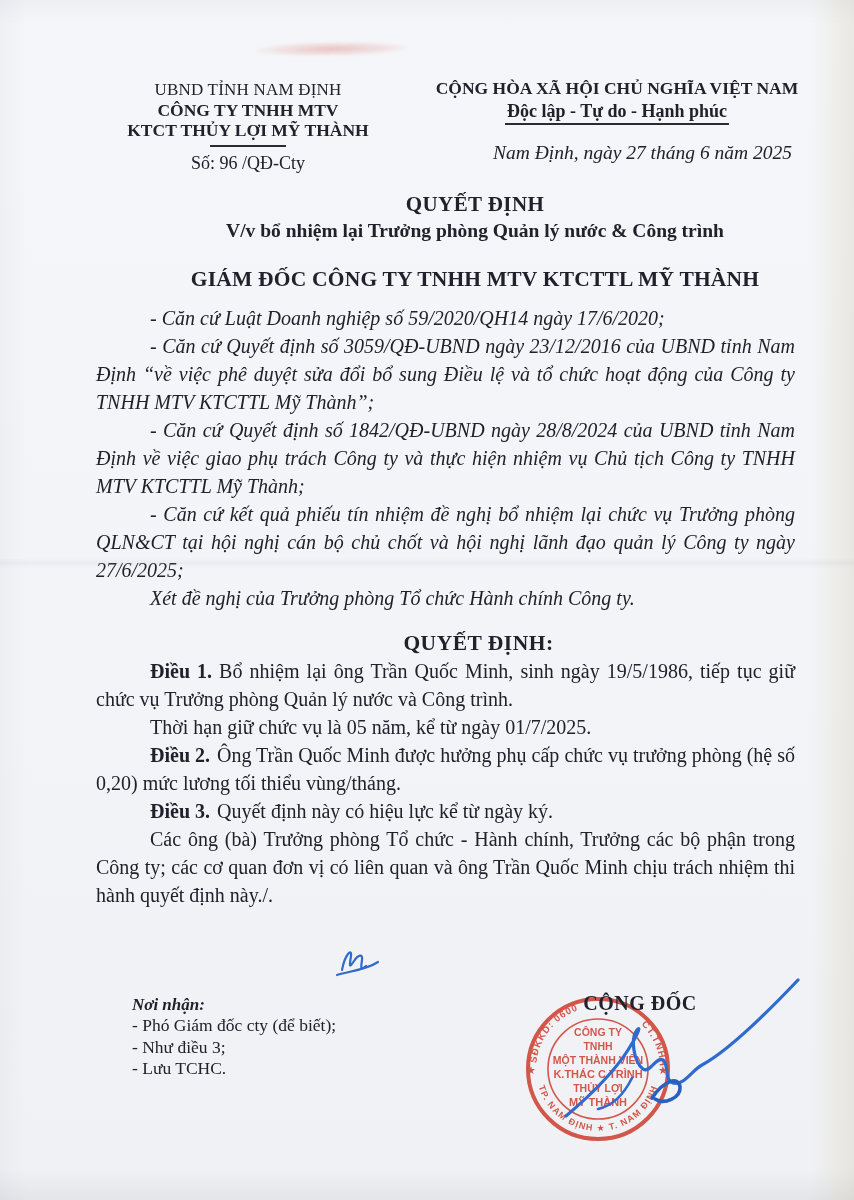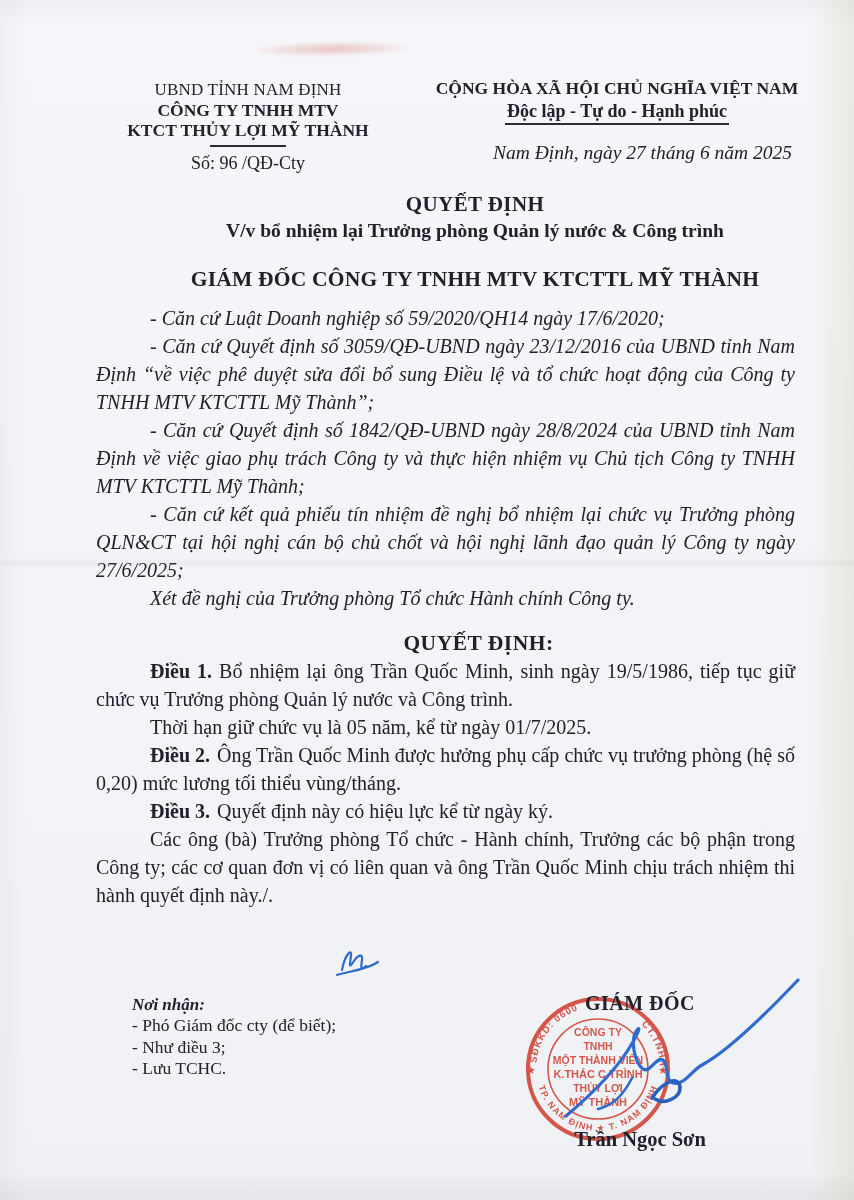--- a/index.html
+++ b/index.html
@@ -119,21 +119,21 @@
     </g>
   </svg>
 
   <div class="recipients">
     <div class="rh">Nơi nhận:</div>
     <div class="ri">- Phó Giám đốc cty (để biết);</div>
     <div class="ri">- Như điều 3;</div>
     <div class="ri">- Lưu TCHC.</div>
   </div>
 
-  <div class="signer-title">GIÁM ĐỐC</div>
+  <div class="signer-title">CỘNG ĐỐC</div>
 
   <svg class="stamp" width="158" height="148" viewBox="0 0 158 148">
     <defs>
       <path id="arcTop" d="M 16,73 A 62,62 0 0 1 140,73" fill="none"></path>
       <path id="arcBottom" d="M 16,73 A 62,62 0 0 0 140,73" fill="none"></path>
     </defs>
     <circle cx="78" cy="73" r="70" fill="none" stroke="#cf3b2e" stroke-width="4"></circle>
     <circle cx="78" cy="73" r="50" fill="none" stroke="#cf3b2e" stroke-width="1.6"></circle>
     <text font-size="9.5" fill="#cf3b2e" letter-spacing="1">
       <textPath href="#arcTop" startOffset="3%">SĐKKD: 0600</textPath>
@@ -157,17 +157,16 @@
   </svg>
 
   <svg class="signature" width="270" height="165" viewBox="0 0 270 165">
     <g fill="none" stroke="#2f6bcc" stroke-width="3.2" stroke-linecap="round">
       <path d="M 26,150 C 52,128 74,106 88,84 C 96,72 102,58 97,64 C 90,73 94,96 103,103 C 110,108 116,90 123,94 C 129,98 124,114 133,117 C 144,120 152,104 162,99 C 186,86 222,52 258,14"></path>
       <path d="M 112,132 C 124,114 139,110 140,121 C 141,132 124,139 115,133" stroke-width="3.6" stroke="#2a5fc0"></path>
       <path d="M 92,112 C 84,128 72,140 58,143" stroke-width="2.6"></path>
     </g>
   </svg>
 
-  <div class="signer-name">Trần Ngọc Sơn</div>
 
   <div class="crease"></div>
   <div class="edge-tint"></div>
 </div>
 
 </body></html>

